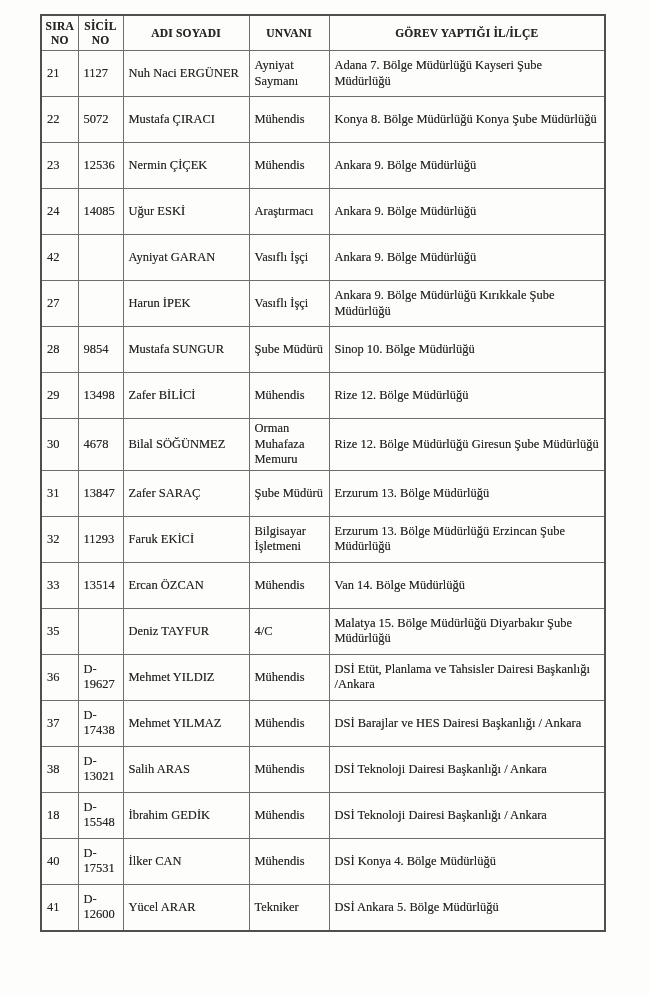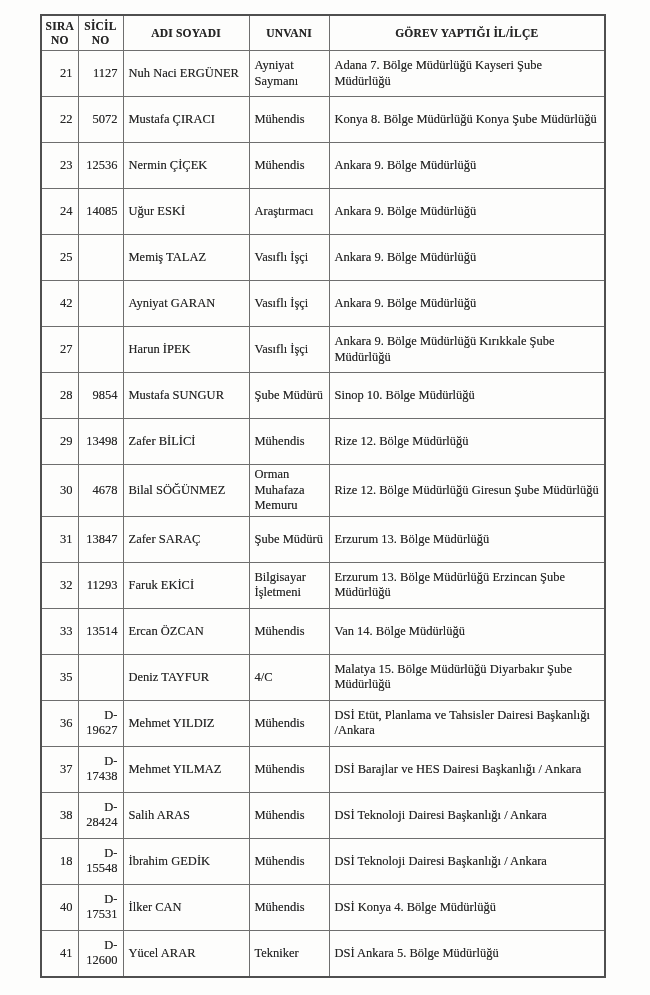--- a/index.html
+++ b/index.html
@@ -44,21 +44,21 @@
     letter-spacing: 0.2px;
   }
   .doc-table td {
     height: 41px;
   }
   .col-sira  { width: 37px; }
   .col-sicil { width: 45px; }
   .col-ad    { width: 126px; }
   .col-unvan { width: 80px; }
   .col-gorev { width: auto; }
-  td.c-sira, td.c-sicil { text-align: right; }
+  td.c-sira, td.c-sicil { text-align: left; }
   td.c-ad, td.c-unvan, td.c-gorev { text-align: left; }
 </style>
 </head>
 <body>
 
 <div class="page">
   <table class="doc-table">
     <colgroup>
       <col class="col-sira">
       <col class="col-sicil">
@@ -98,27 +98,20 @@
       <td class="c-gorev">Ankara 9. Bölge Müdürlüğü</td>
     </tr>
         <tr>
       <td class="c-sira">24</td>
       <td class="c-sicil">14085</td>
       <td class="c-ad">Uğur ESKİ</td>
       <td class="c-unvan">Araştırmacı</td>
       <td class="c-gorev">Ankara 9. Bölge Müdürlüğü</td>
     </tr>
         <tr>
-      <td class="c-sira">25</td>
-      <td class="c-sicil"></td>
-      <td class="c-ad">Memiş TALAZ</td>
-      <td class="c-unvan">Vasıflı İşçi</td>
-      <td class="c-gorev">Ankara 9. Bölge Müdürlüğü</td>
-    </tr>
-        <tr>
       <td class="c-sira">42</td>
       <td class="c-sicil"></td>
       <td class="c-ad">Ayniyat GARAN</td>
       <td class="c-unvan">Vasıflı İşçi</td>
       <td class="c-gorev">Ankara 9. Bölge Müdürlüğü</td>
     </tr>
         <tr>
       <td class="c-sira">27</td>
       <td class="c-sicil"></td>
       <td class="c-ad">Harun İPEK</td>
@@ -183,21 +176,21 @@
     </tr>
         <tr>
       <td class="c-sira">37</td>
       <td class="c-sicil">D-17438</td>
       <td class="c-ad">Mehmet YILMAZ</td>
       <td class="c-unvan">Mühendis</td>
       <td class="c-gorev">DSİ Barajlar ve HES Dairesi Başkanlığı / Ankara</td>
     </tr>
         <tr>
       <td class="c-sira">38</td>
-      <td class="c-sicil">D-28424</td>
+      <td class="c-sicil">D-13021</td>
       <td class="c-ad">Salih ARAS</td>
       <td class="c-unvan">Mühendis</td>
       <td class="c-gorev">DSİ Teknoloji Dairesi Başkanlığı / Ankara</td>
     </tr>
         <tr>
       <td class="c-sira">18</td>
       <td class="c-sicil">D-15548</td>
       <td class="c-ad">İbrahim GEDİK</td>
       <td class="c-unvan">Mühendis</td>
       <td class="c-gorev">DSİ Teknoloji Dairesi Başkanlığı / Ankara</td>

